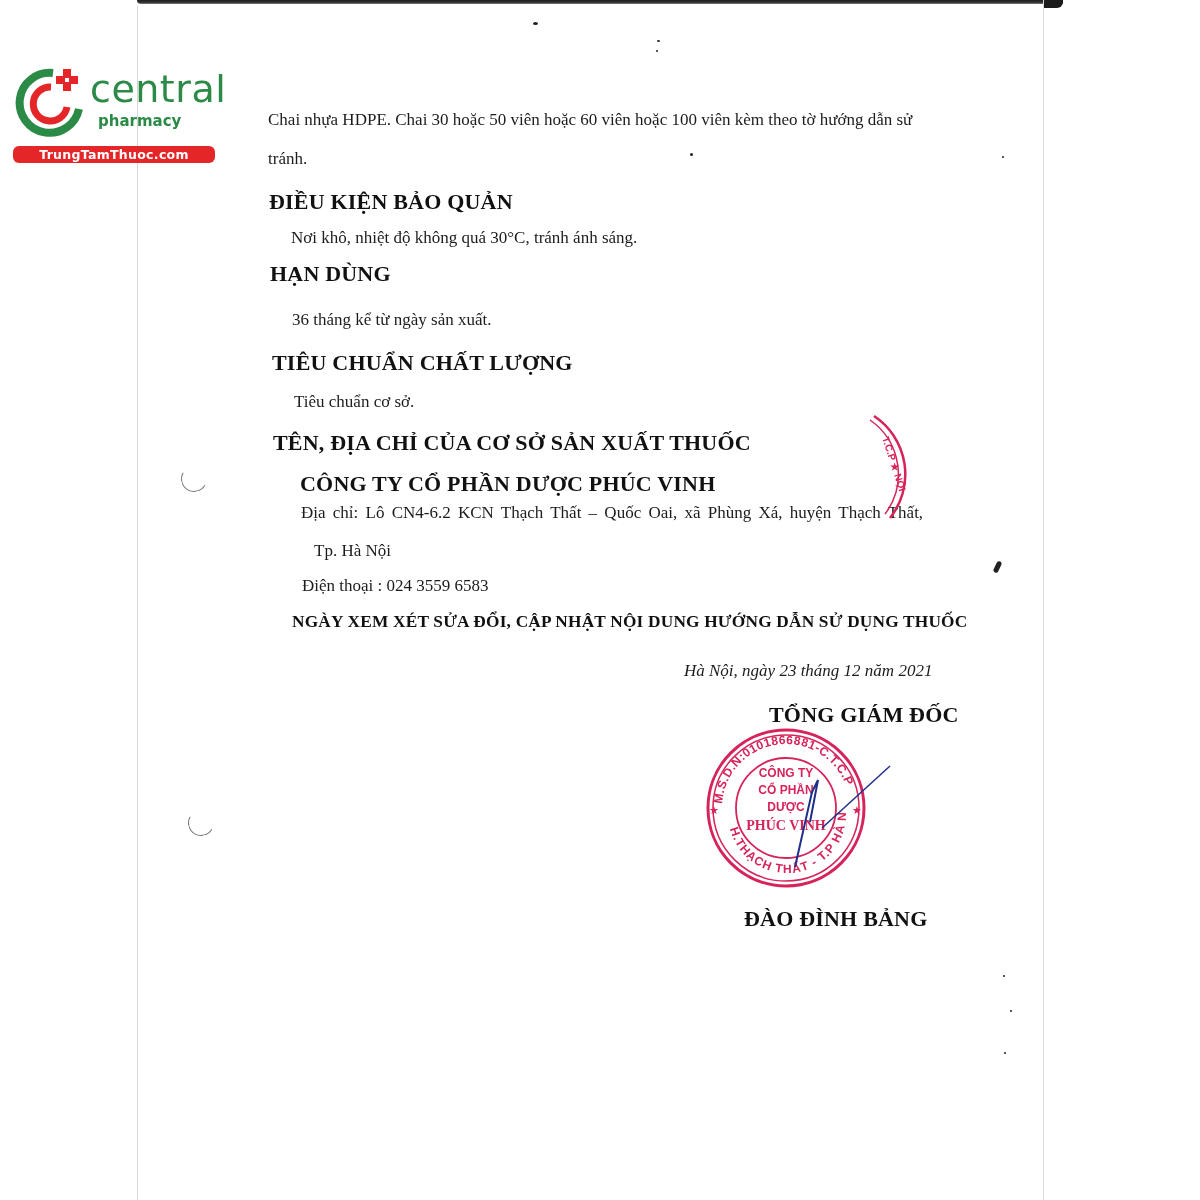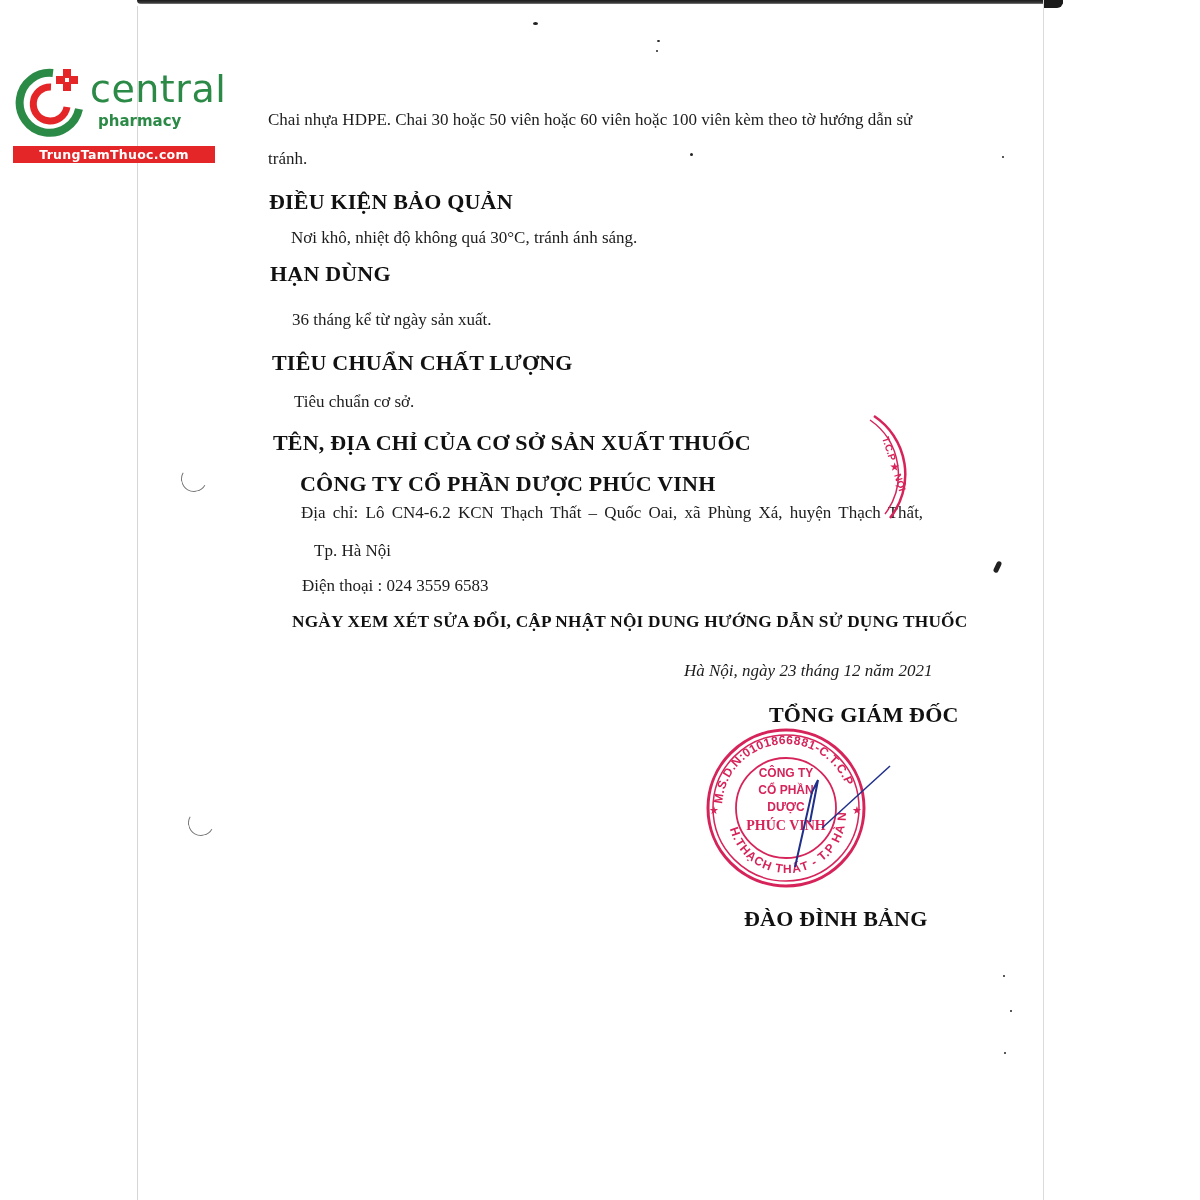--- a/index.html
+++ b/index.html
@@ -13,21 +13,21 @@
     .page-top-bar { position: absolute; left: 137px; top: 0; width: 926px; height: 4px; background: linear-gradient(#1b1b1b, #3a3a3a 70%, #8a8a8a); border-bottom-left-radius: 4px; }
     .page-top-corner { position: absolute; left: 1043px; top: 0; width: 20px; height: 8px; background: #1b1b1b; border-bottom-right-radius: 6px; }
     .punch-hole { position: absolute; width: 26px; height: 26px; border-radius: 50%; border: 1.5px solid transparent; border-left-color: #777; border-bottom-color: #777; transform: rotate(-15deg); }
     .speck { position: absolute; background: #222; border-radius: 50%; }
 
     
     .logo { position: absolute; left: 8px; top: 36px; width: 210px; height: 100px; margin-top: 28px; }
     .logo-mark { position: absolute; left: 5px; top: 3px; width: 72px; height: 70px; }
     .logo-word { position: absolute; left: 82px; top: 6px; font-family: "DejaVu Sans", sans-serif; font-size: 38px; font-weight: normal; color: #2c8a47; letter-spacing: 0.5px; line-height: 1; }
     .logo-sub { position: absolute; left: 90px; top: 50px; font-family: "DejaVu Sans", sans-serif; font-size: 15px; font-weight: bold; color: #2c8a47; line-height: 1; }
-    .logo-badge { position: absolute; left: 5px; top: 82px; width: 202px; height: 17px; background: #e42628; border-radius: 0; color: #fff; font-family: "DejaVu Sans", sans-serif; font-size: 12.5px; font-weight: bold; text-align: center; line-height: 17px; letter-spacing: 0.3px; }
+    .logo-badge { position: absolute; left: 5px; top: 82px; width: 202px; height: 17px; background: #e42628; border-radius: 6px; color: #fff; font-family: "DejaVu Sans", sans-serif; font-size: 12.5px; font-weight: bold; text-align: center; line-height: 17px; letter-spacing: 0.3px; }
 
     
     .txt { position: absolute; font-size: 17px; white-space: nowrap; line-height: 1.2; color: #1c1c1c; }
     .head { position: absolute; font-size: 22px; font-weight: bold; white-space: nowrap; line-height: 1.2; color: #111; letter-spacing: 0.2px; }
     .ital { font-style: italic; }
 
     
     .stamp { position: absolute; }
   </style>
 </head>

